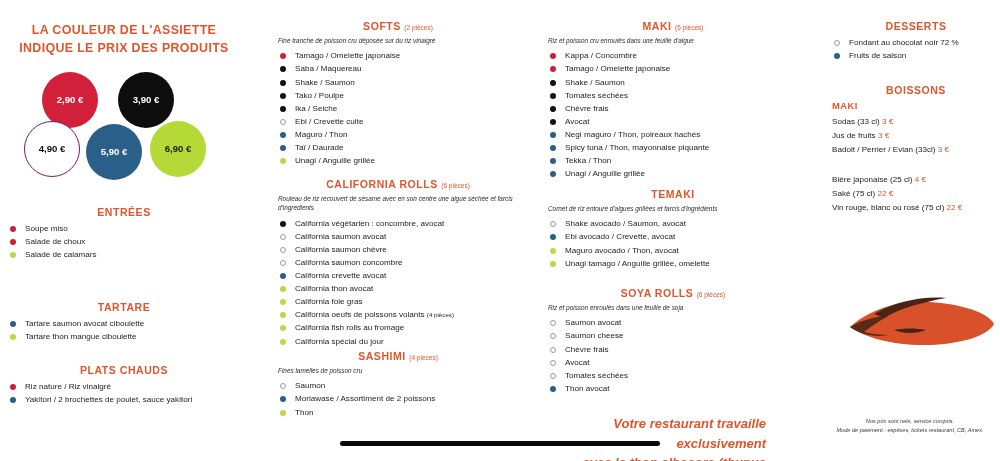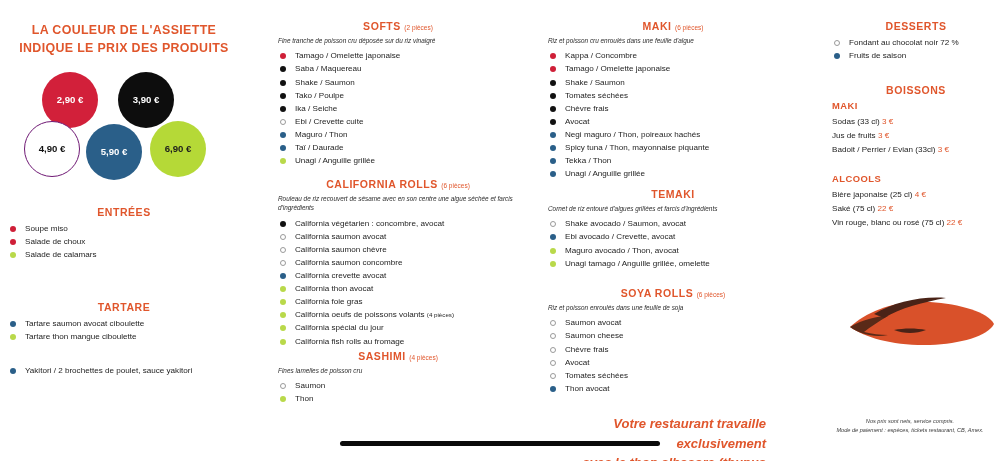--- a/index.html
+++ b/index.html
@@ -225,21 +225,23 @@
 
     <div id="tartare">
       <div class="section-title">TARTARE</div>
       <ul class="items">
         <li><span class="dot blue"></span><span>Tartare saumon avocat ciboulette</span></li>
         <li><span class="dot green"></span><span>Tartare thon mangue ciboulette</span></li>
       </ul>
     </div>
 
     <div id="plats">
-      <ul class="items">
+      <div class="section-title">PLATS CHAUDS</div>
+      <ul class="items">
+        <li><span class="dot red"></span><span>Riz nature / Riz vinaigré</span></li>
         <li><span class="dot blue"></span><span>Yakitori / 2 brochettes de poulet, sauce yakitori</span></li>
       </ul>
     </div>
   </div>
 
   <div class="col" id="col2">
 
     <div id="sushi">
       <div class="section-title">
         <span>SOFTS</span>
@@ -267,33 +269,34 @@
       <div class="section-desc">Rouleau de riz recouvert de sésame avec en son centre une algue séchée et farcis d'ingrédients</div>
       <ul class="items">
         <li><span class="dot black"></span><span>California végétarien : concombre, avocat</span></li>
         <li><span class="dot white"></span><span>California saumon avocat</span></li>
         <li><span class="dot white"></span><span>California saumon chèvre</span></li>
         <li><span class="dot white"></span><span>California saumon concombre</span></li>
         <li><span class="dot blue"></span><span>California crevette avocat</span></li>
         <li><span class="dot green"></span><span>California thon avocat</span></li>
         <li><span class="dot green"></span><span>California foie gras</span></li>
         <li><span class="dot green"></span><span>California oeufs de poissons volants</span> <span class="small-note">(4 pièces)</span></li>
+        <li><span class="dot green"></span><span>California fish rolls au fromage</span></li>
         <li><span class="dot green"></span><span>California spécial du jour</span></li>
-        <li><span class="dot green"></span><span>California fish rolls au fromage</span></li>
       </ul>
     </div>
 
     <div id="sashimi">
       <div class="section-title">
         <span>SASHIMI</span>
         <span class="pieces">(4 pièces)</span>
       </div>
       <div class="section-desc">Fines lamelles de poisson cru</div>
       <ul class="items">
         <li><span class="dot white"></span><span>Saumon</span></li>
+        <li><span class="dot blue"></span><span>Moriawase / Assortiment de 2 poissons</span></li>
         <li><span class="dot green"></span><span>Thon</span></li>
       </ul>
     </div>
   </div>
 
   <div class="col" id="col3">
 
     <div id="maki">
       <div class="section-title">
         <span>MAKI</span>
@@ -358,21 +361,20 @@
     <div id="boissons">
       <div class="section-title">BOISSONS</div>
 
       <div class="drinks-head">MAKI</div>
       <ul class="drinks">
         <li><span>Sodas (33 cl)</span> <span class="price">3 €</span></li>
         <li><span>Jus de fruits</span> <span class="price">3 €</span></li>
         <li><span>Badoit / Perrier / Evian (33cl)</span> <span class="price">3 €</span></li>
       </ul>
 
-      <div class="drinks-head">ALCOOLS</div>
       <ul class="drinks">
         <li><span>Bière japonaise (25 cl)</span> <span class="price">4 €</span></li>
         <li><span>Saké (75 cl)</span> <span class="price">22 €</span></li>
         <li><span>Vin rouge, blanc ou rosé (75 cl)</span> <span class="price">22 €</span></li>
       </ul>
     </div>
   </div>
 
   <svg class="fish" viewBox="0 0 150 95">
     <path d="M2 55 C 18 40, 46 28, 82 30 C 112 32, 140 40, 146 52 C 140 64, 112 72, 82 73 C 46 74, 18 66, 2 55 Z" fill="#d9512a"></path>

